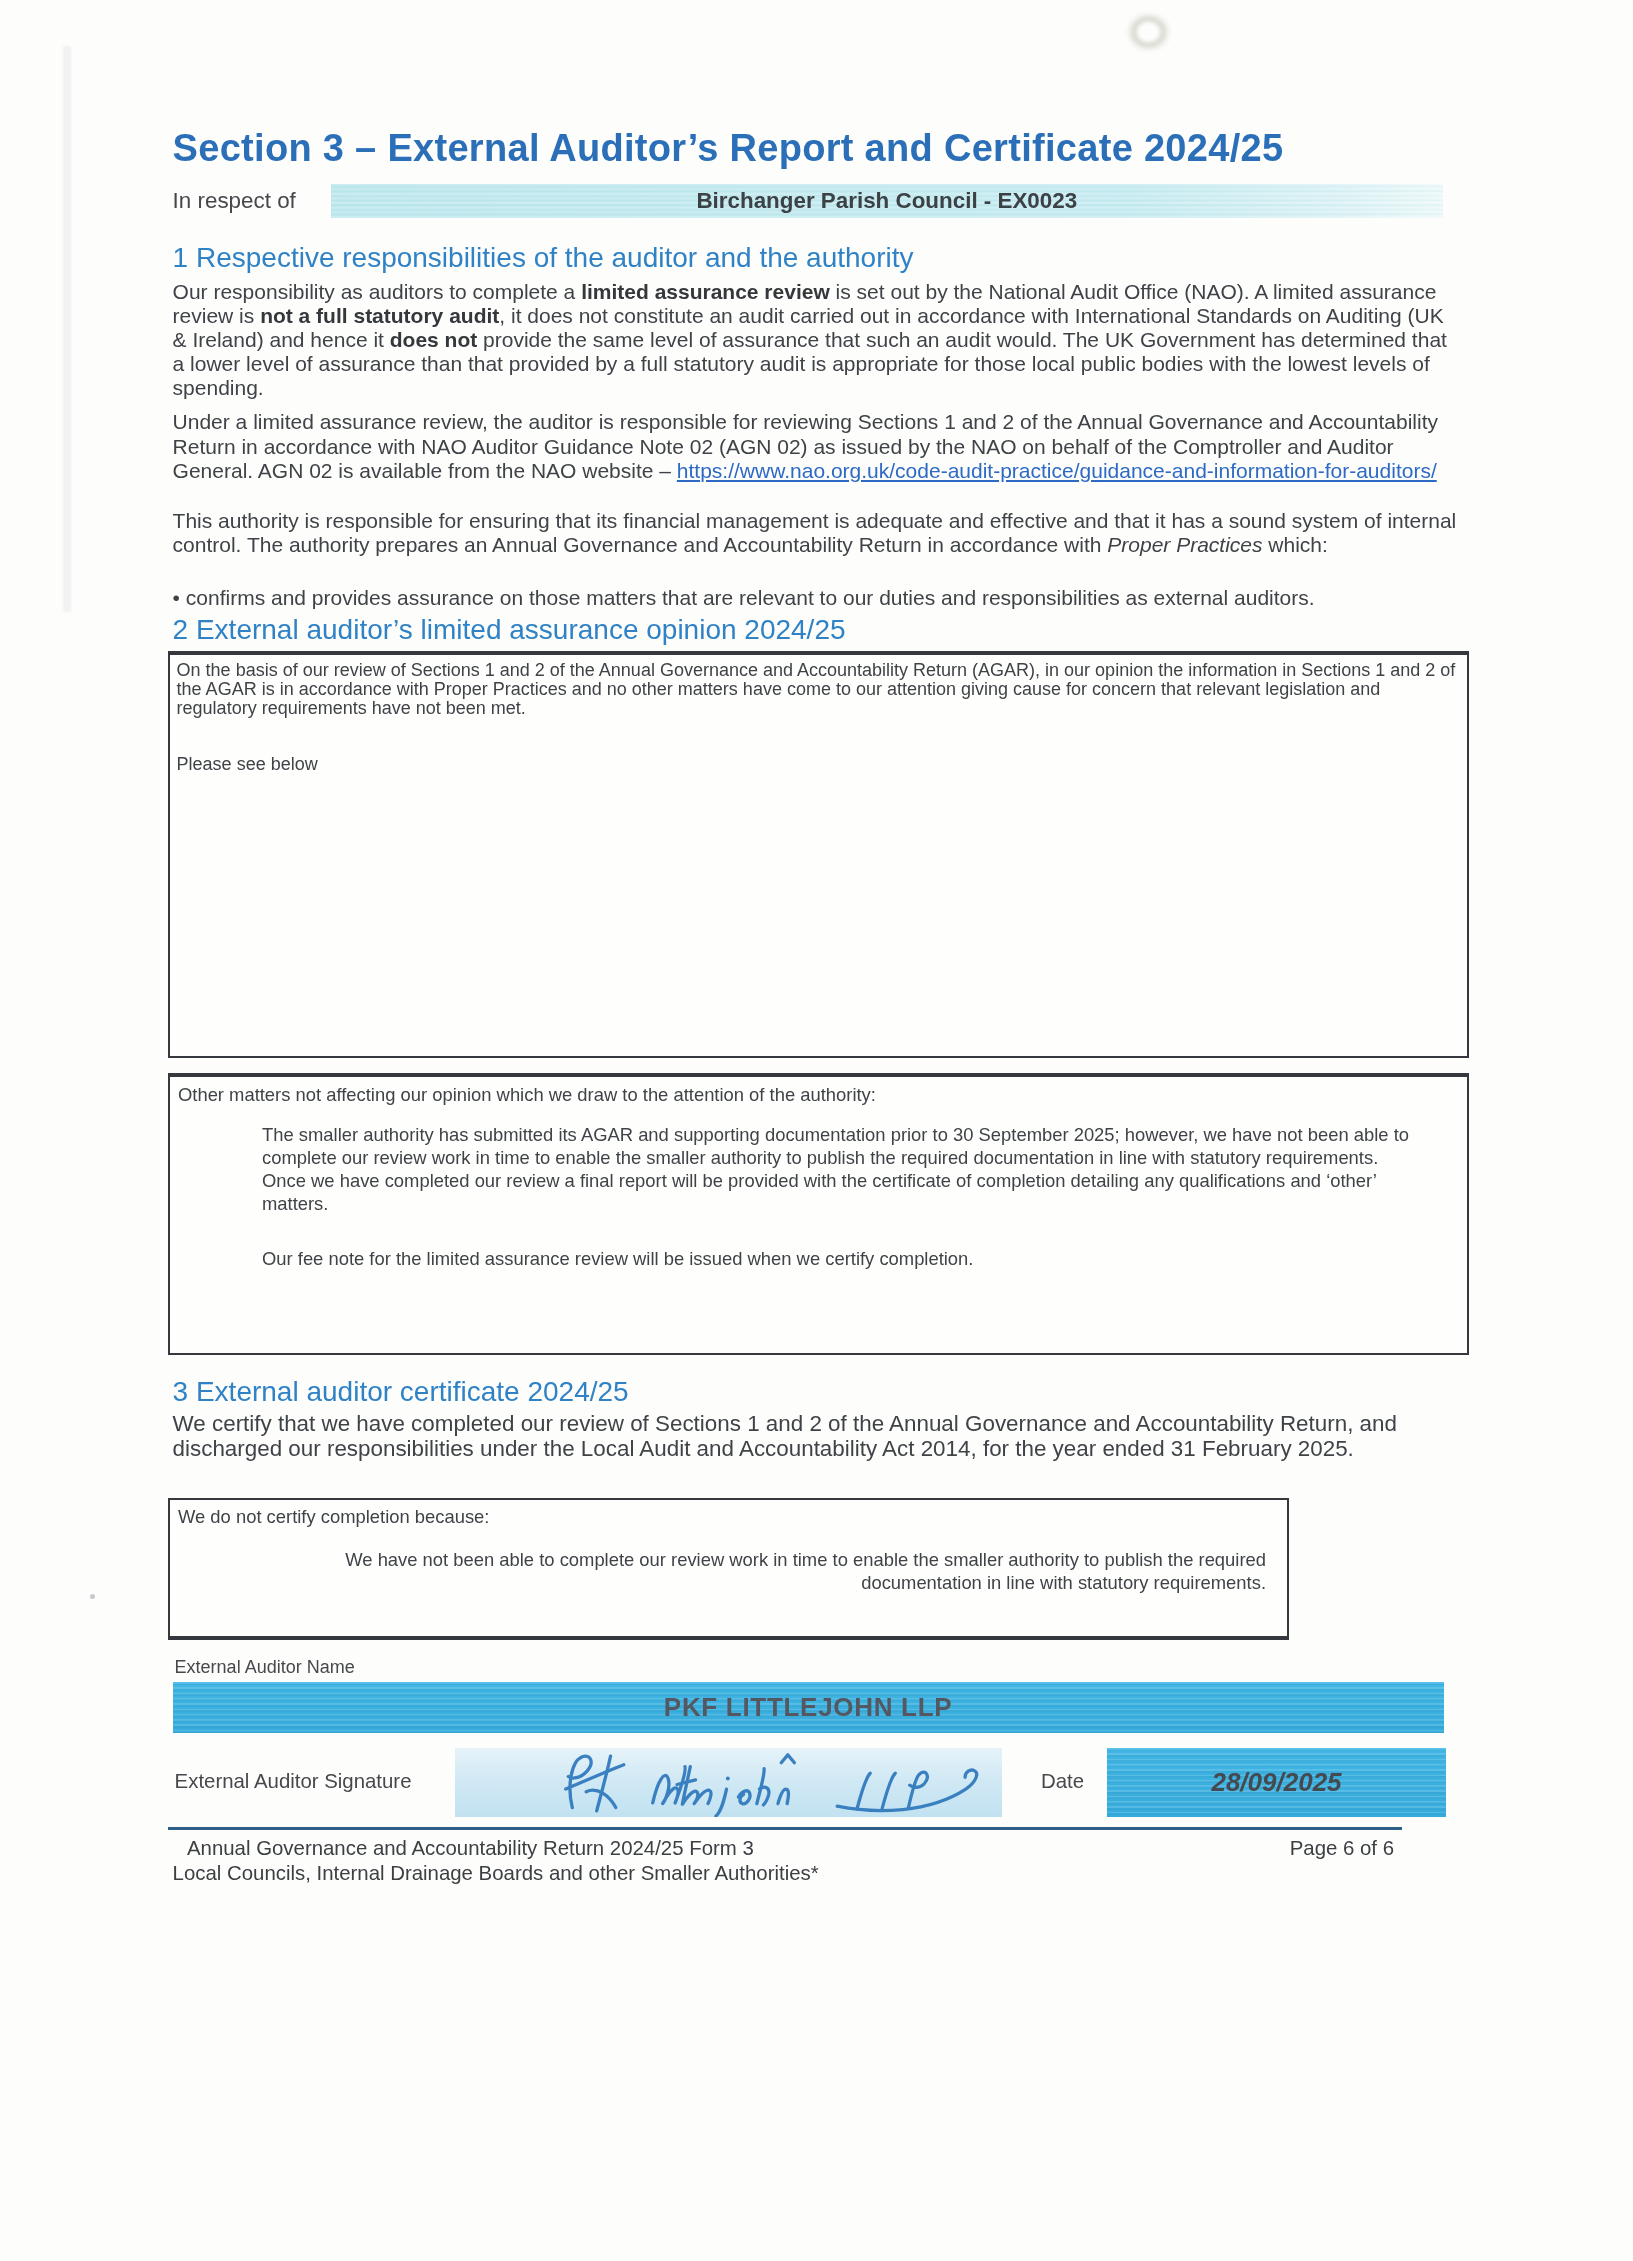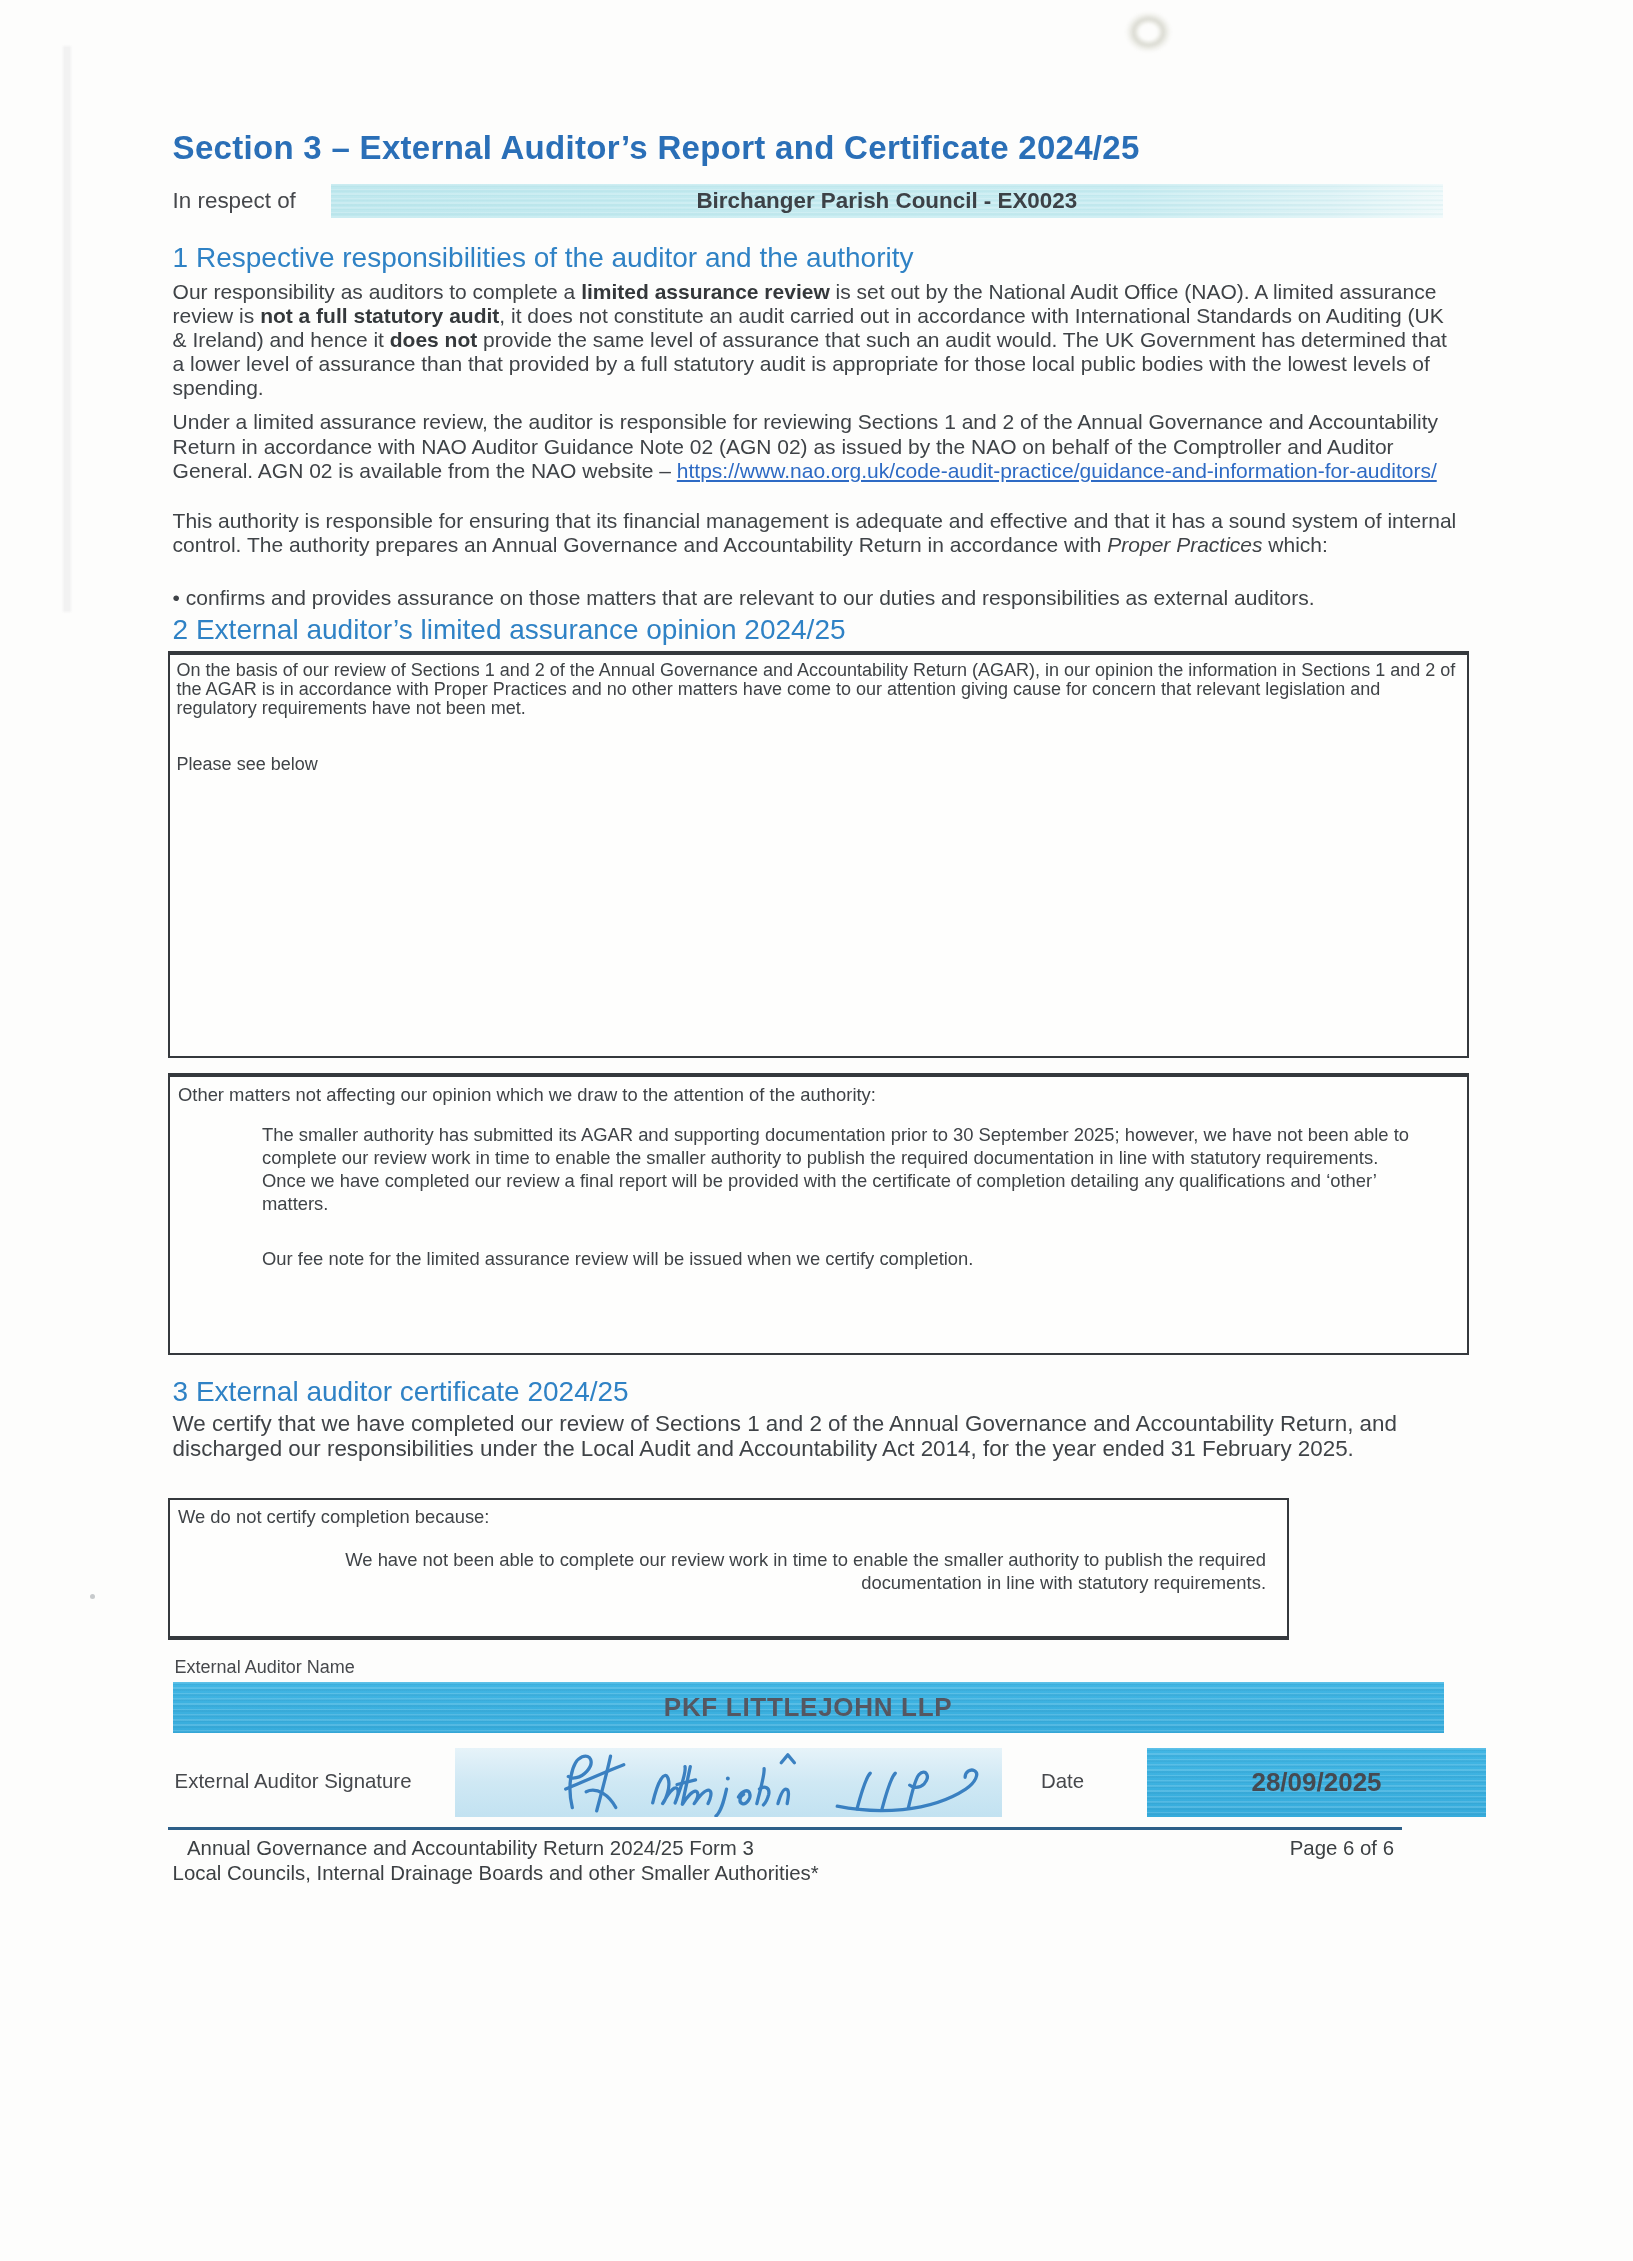--- a/index.html
+++ b/index.html
@@ -7,21 +7,21 @@
     width:1634px;height:2261px;
     background:#fdfdfc;
     font-family:"Liberation Sans", sans-serif;
     color:#3f4347;
     position:relative;
     overflow:hidden;
   }
   .content{margin-left:168px;width:1301px;padding-top:129px;position:relative;}
 
   .page-title{
-    font-size:33px;font-weight:bold;color:#2a6fb7;
+    font-size:38px;font-weight:bold;color:#2a6fb7;
     letter-spacing:0.3px;line-height:38px;margin:0 0 0 4.6px;
   }
   .respect-row{display:flex;align-items:center;margin-top:17px;height:34px;}
   .respect-label{font-size:22.4px;color:#46484c;width:158px;margin-left:4.6px;flex:none;}
   .authority-bar{
     flex:1;margin-right:26px;height:34px;
     background:
       repeating-linear-gradient(180deg, rgba(255,255,255,0.18) 0 1.3px, rgba(120,190,200,0.08) 2px 3.3px, transparent 3.3px 4.6px),
       linear-gradient(90deg,#bfe8ee 0%,#c8ecf1 72%,#dcf2f5 90%,#eef9fa 100%);
     display:flex;align-items:center;justify-content:center;
@@ -65,26 +65,26 @@
   }
   .sig-row{margin-top:14.5px;position:relative;height:69px;}
   .sig-label{position:absolute;left:6.6px;top:22.4px;font-size:20.4px;color:#46484c;}
   .sig-field{
     position:absolute;left:287px;top:0;width:547px;height:69px;
     background:linear-gradient(180deg,#e6f3f9 0%,#cfe8f4 50%,#c2e2f1 100%);
   }
   .sig-field svg{position:absolute;left:0;top:0;}
   .date-label{position:absolute;left:873px;top:22.4px;font-size:20.4px;color:#46484c;}
   .date-field{
-    position:absolute;left:979px;top:0;width:339px;height:69px;
+    position:absolute;left:939px;top:0;width:339px;height:69px;
     background:
       repeating-linear-gradient(180deg, rgba(255,255,255,0.14) 0 1.3px, rgba(0,70,110,0.06) 2px 3.3px, transparent 3.3px 5.3px),
       linear-gradient(180deg,#41b6e4,#37acdc);
     display:flex;align-items:center;justify-content:center;
-    font-size:26px;font-weight:bold;color:#454a51;
+    font-size:26px;font-weight:bold;color:#454a51;font-style:italic;
   }
 
   .footer-rule{margin-top:10.5px;width:1234px;height:3.3px;background:#2d5f88;}
   .footer-block{margin-top:5.3px;font-size:20.4px;line-height:25px;color:#3c4043;}
   .footer-line1{display:flex;justify-content:space-between;width:1207px;margin-left:19px;}
   .footer-line2{margin-left:4.6px;}
 
   
   .smudge{
     position:absolute;left:1118px;top:5.3px;width:61px;height:54px;border-radius:50%;

